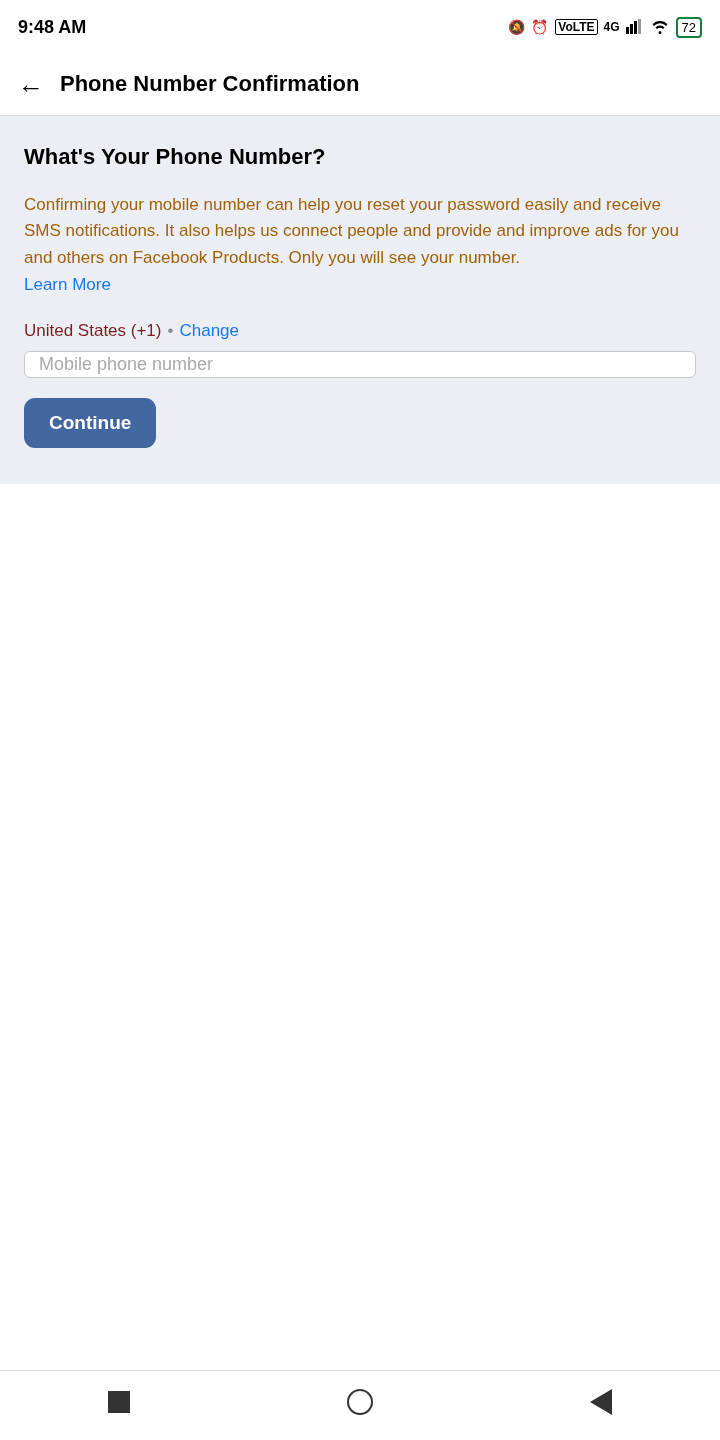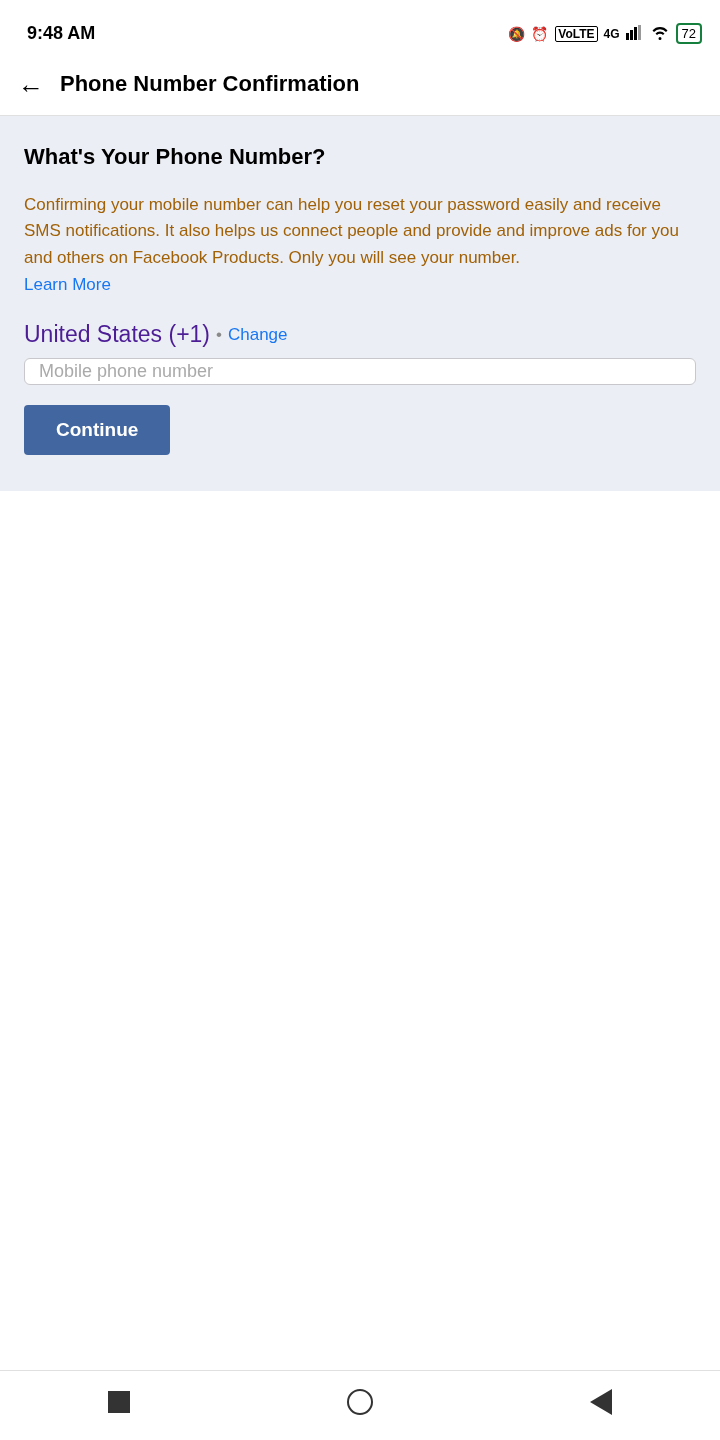--- a/index.html
+++ b/index.html
@@ -11,25 +11,24 @@
       background: #ffffff;
       font-family: -apple-system, 'Helvetica Neue', Arial, sans-serif;
       display: flex;
       flex-direction: column;
     }
 
     
     .status-bar {
       display: flex;
       justify-content: space-between;
-      align-items: flex-end;
+      align-items: center;
       padding: 10px 18px 8px 18px;
       background: #ffffff;
       height: 52px;
-      margin-left: 9px;
     }
     .status-time {
       font-size: 18px;
       font-weight: 600;
       color: #000;
     }
     .status-icons {
       display: flex;
       align-items: center;
       gap: 6px;
@@ -103,22 +102,22 @@
       margin-top: 38px;
     }
 
     .country-selector {
       display: flex;
       align-items: center;
       margin-top: 26px;
       margin-bottom: 10px;
     }
     .country-label {
-      font-size: 23px;
-      color: #4c1d95;
+      font-size: 17px;
+      color: #7f1d1d;
     }
     .country-separator {
       color: #8a8a8a;
       margin: 0 6px;
       font-size: 17px;
     }
     .country-change {
       color: #1877f2;
       font-size: 17px;
       cursor: pointer;
@@ -137,23 +136,23 @@
     }
     .phone-input::placeholder {
       color: #aaaaaa;
     }
 
     .continue-btn {
       background: #4267a0;
       color: #ffffff;
       font-size: 19px;
       font-weight: 600;
-      padding: 14px 32px;
+      padding: 14px 25px;
       border: none;
-      border-radius: 4px;
+      border-radius: 11px;
       cursor: pointer;
     }
 
     
     .main-spacer {
       flex: 1;
       background: #ffffff;
     }
 
     

